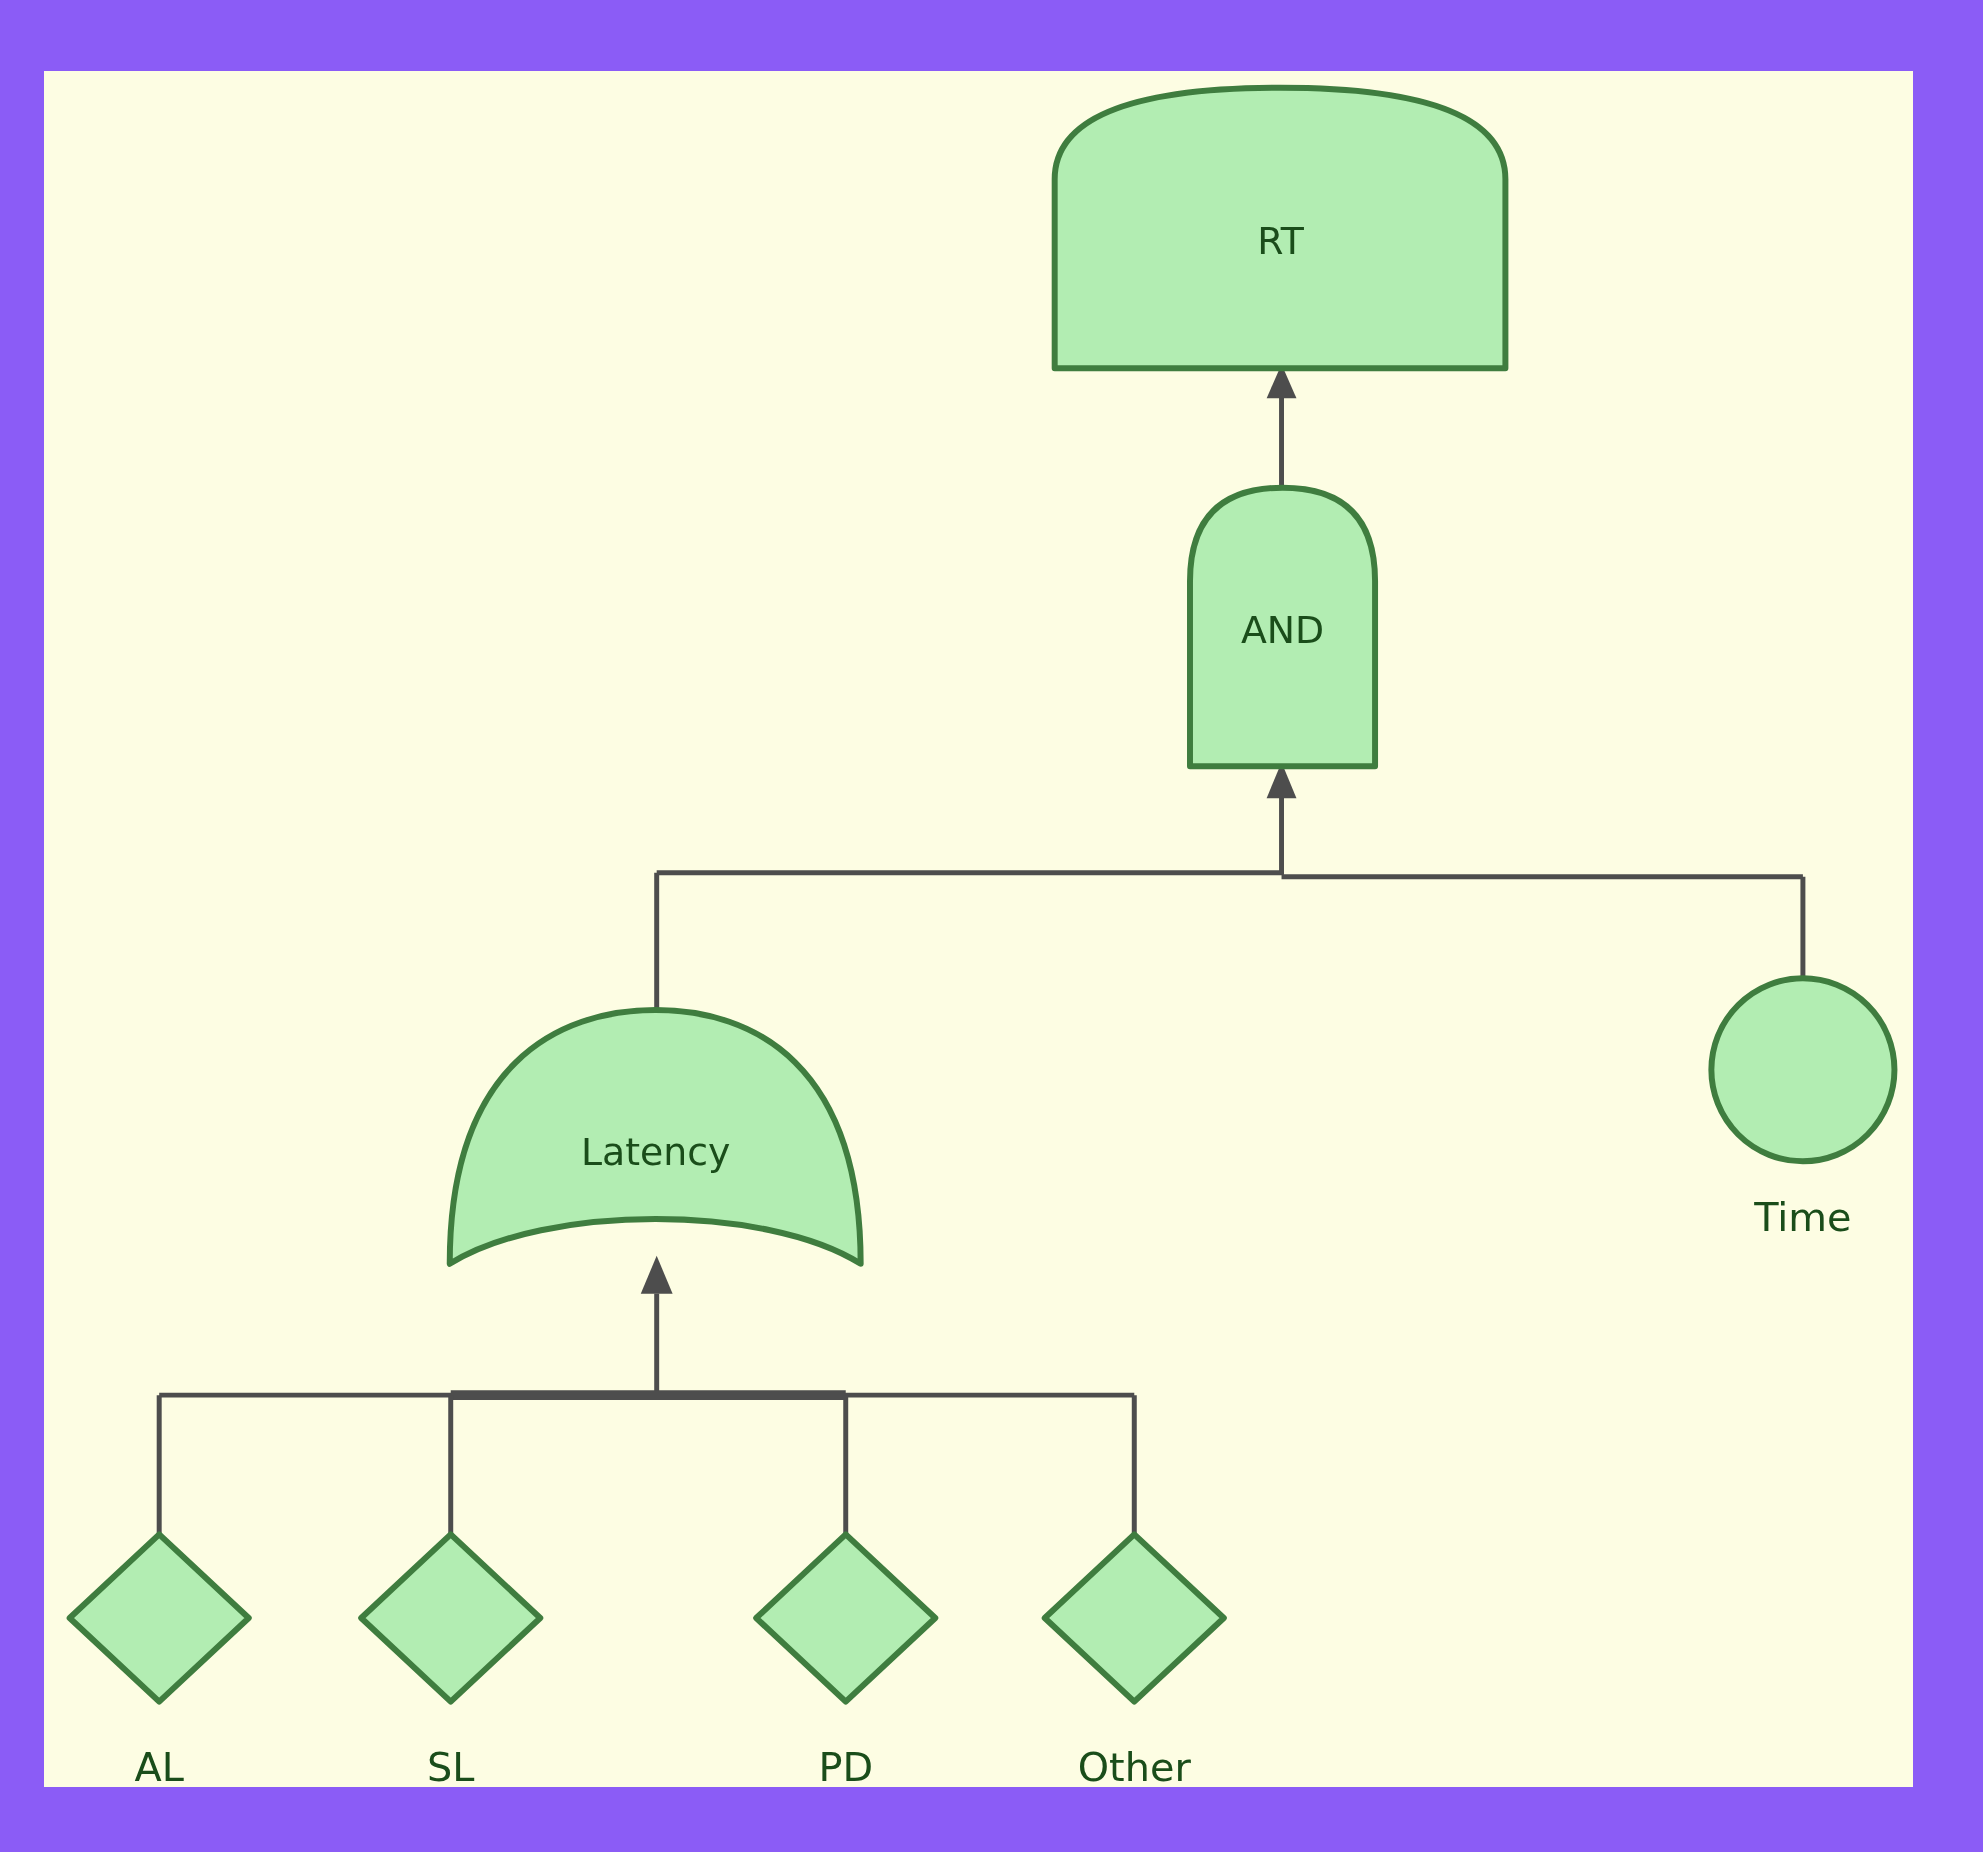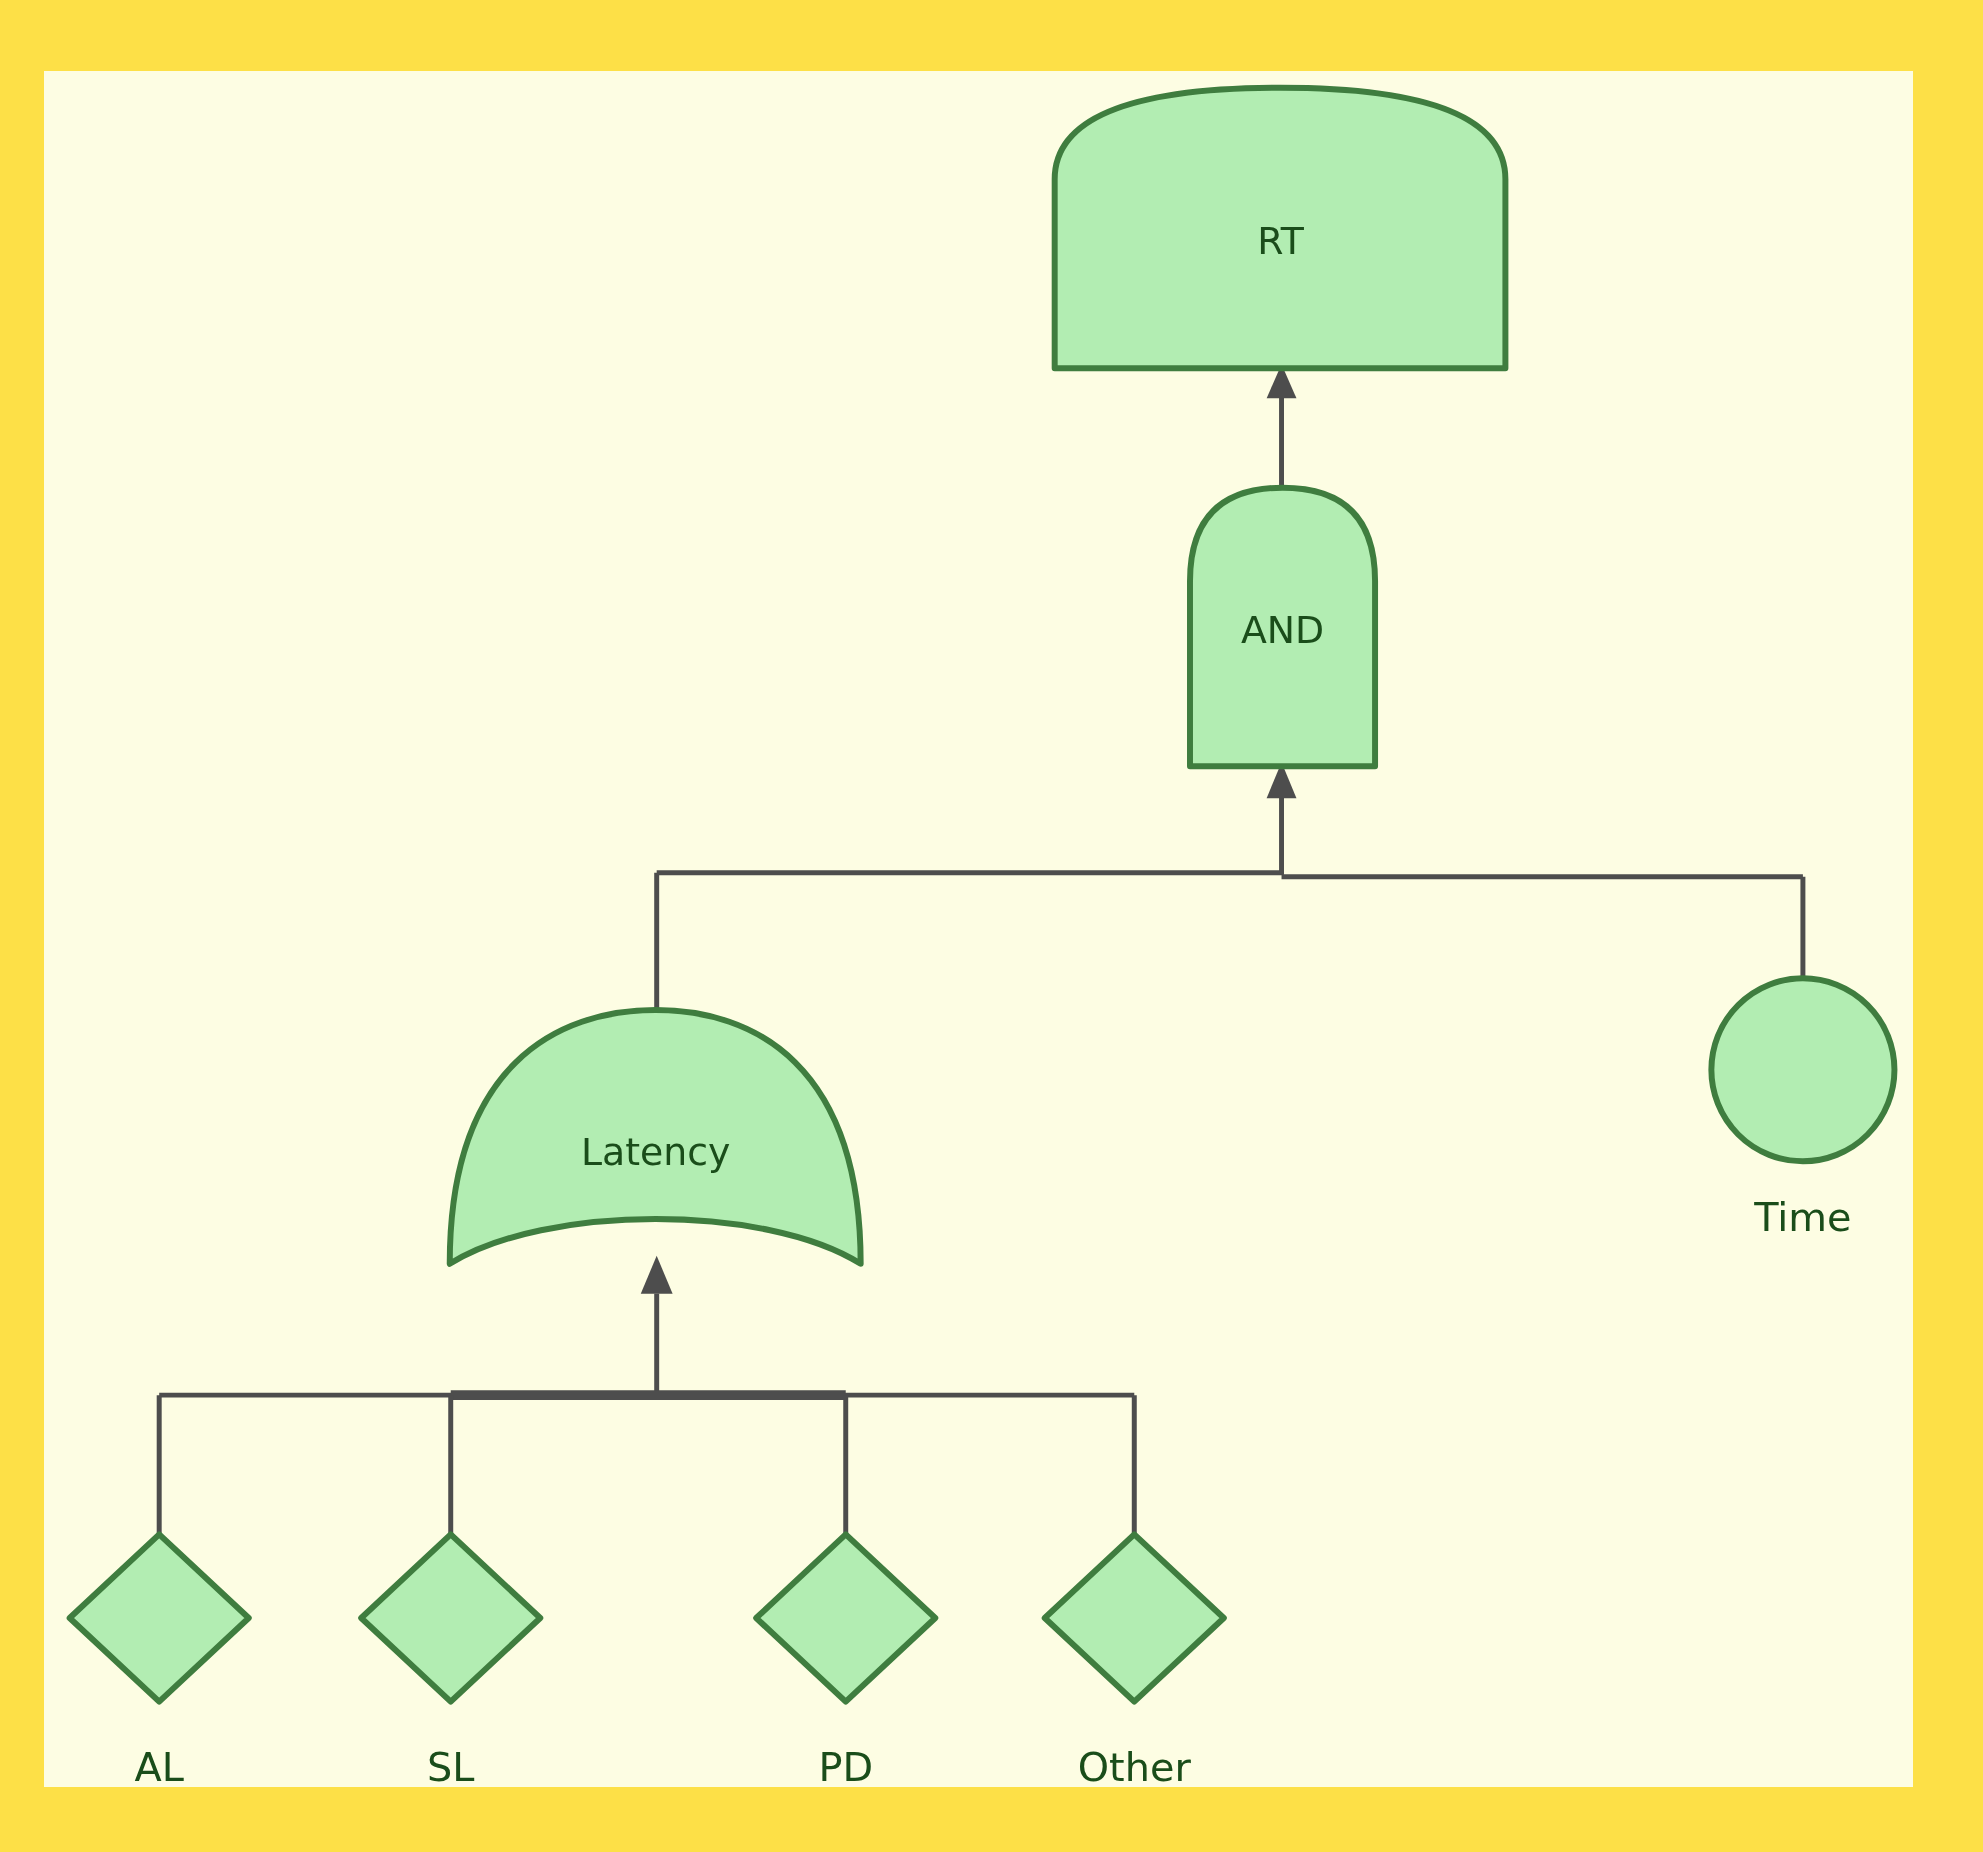--- a/index.html
+++ b/index.html
@@ -11,21 +11,21 @@
   body {
     width: 1983px;
     height: 1853px;
     font-family: "DejaVu Sans", sans-serif;
     overflow: hidden;
   }
   #stage {
     position: relative;
     width: 1983px;
     height: 1853px;
-    background: #fde047;
+    background: #8b5cf6;
     text-align: right;
   }
   #canvas-bg {
     position: absolute;
     left: 44px;
     top: 71px;
     width: 1869px;
     height: 1716px;
     background: #fdfde3;
   }

